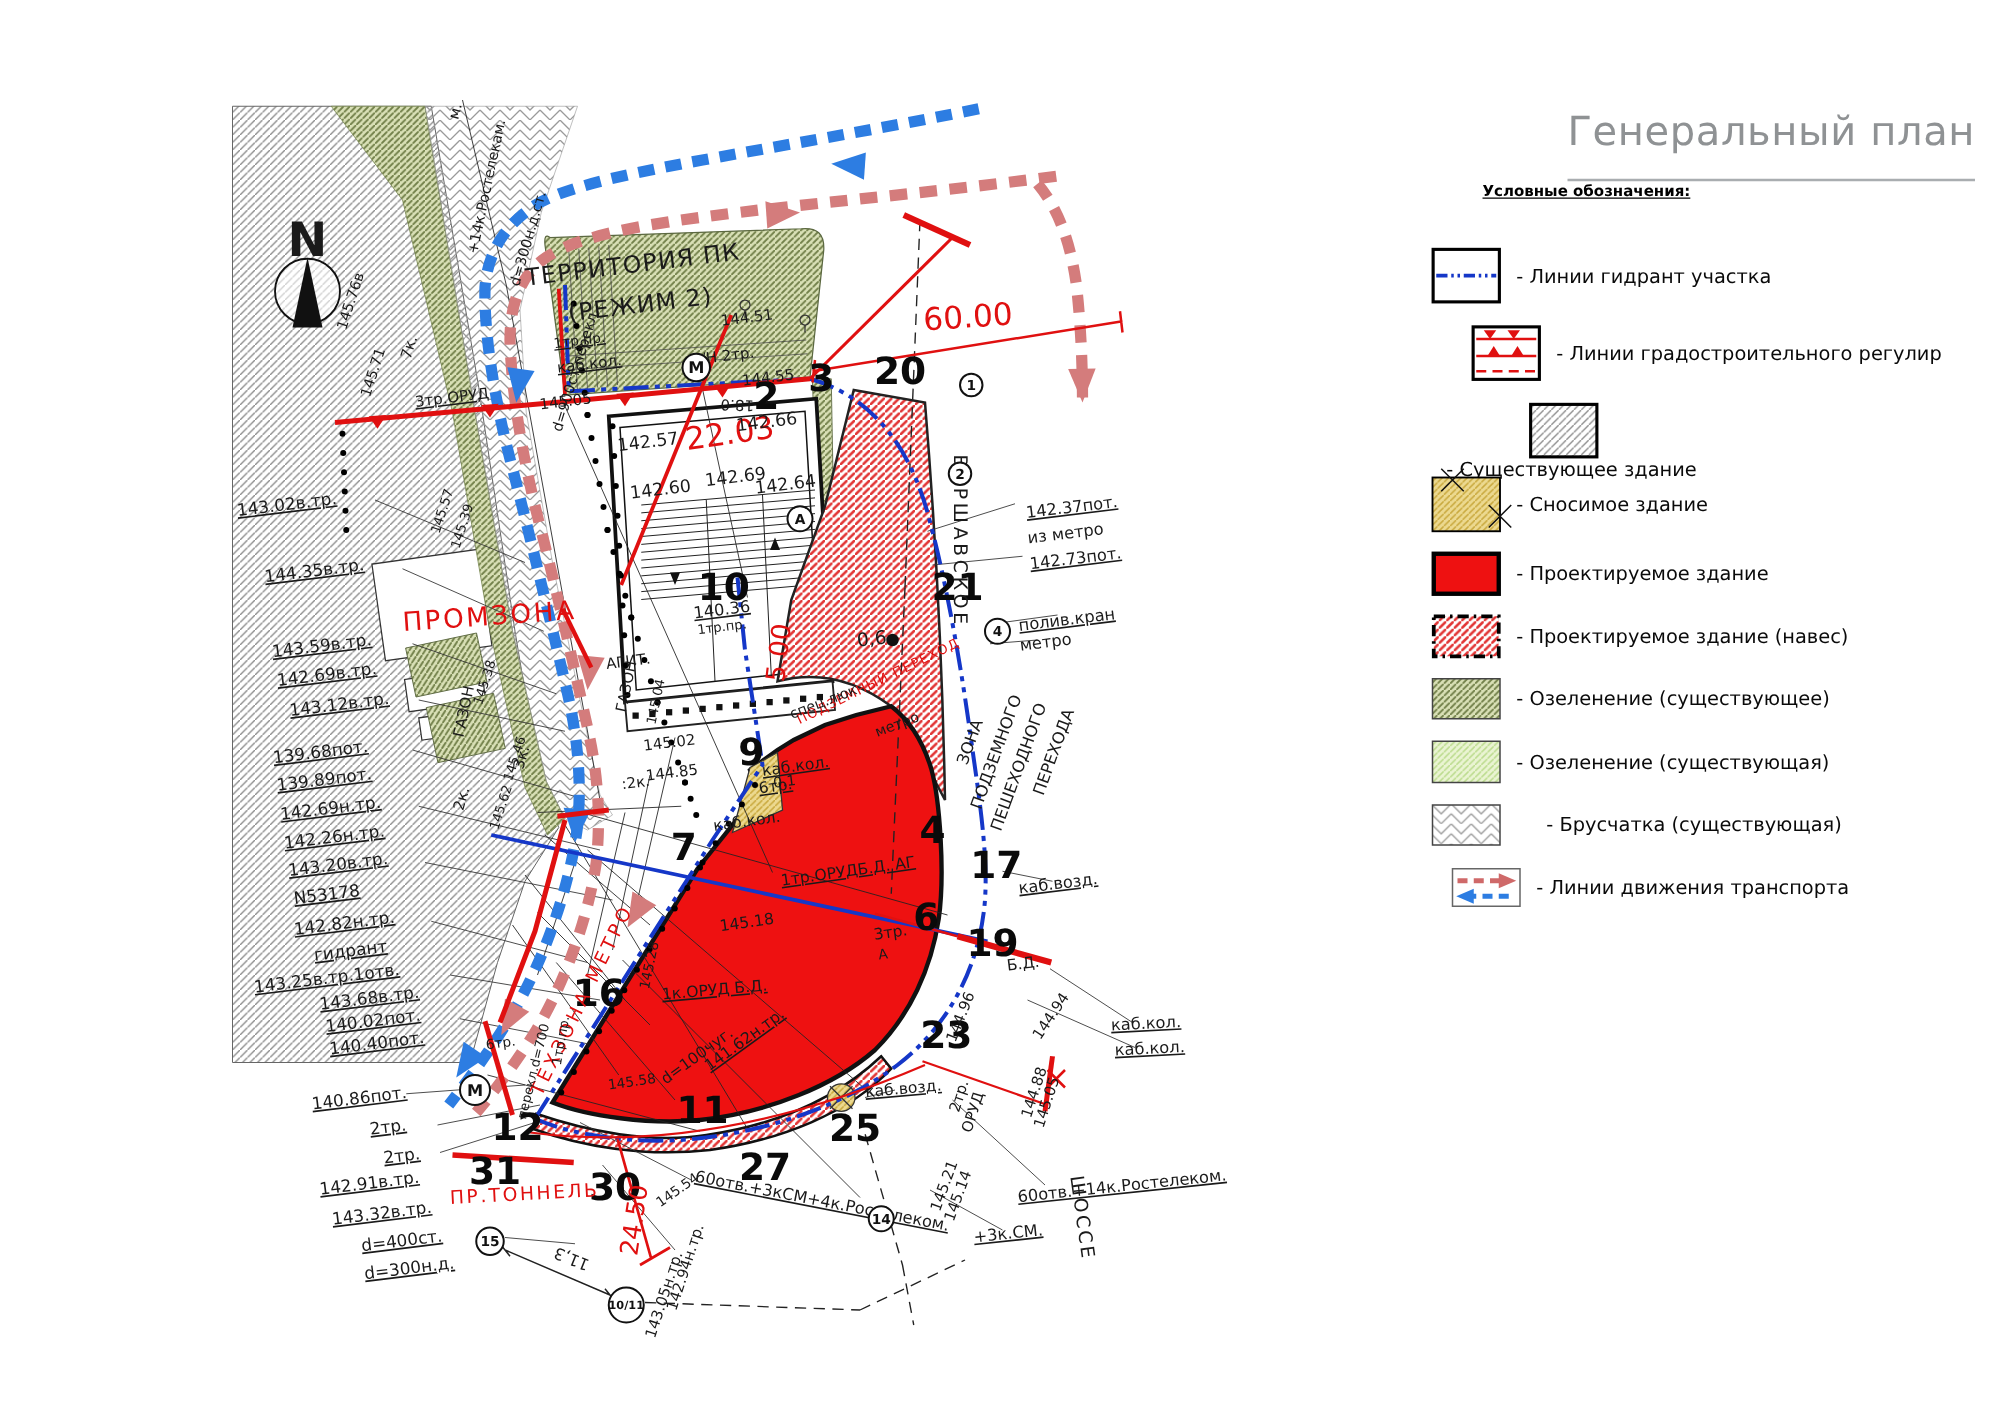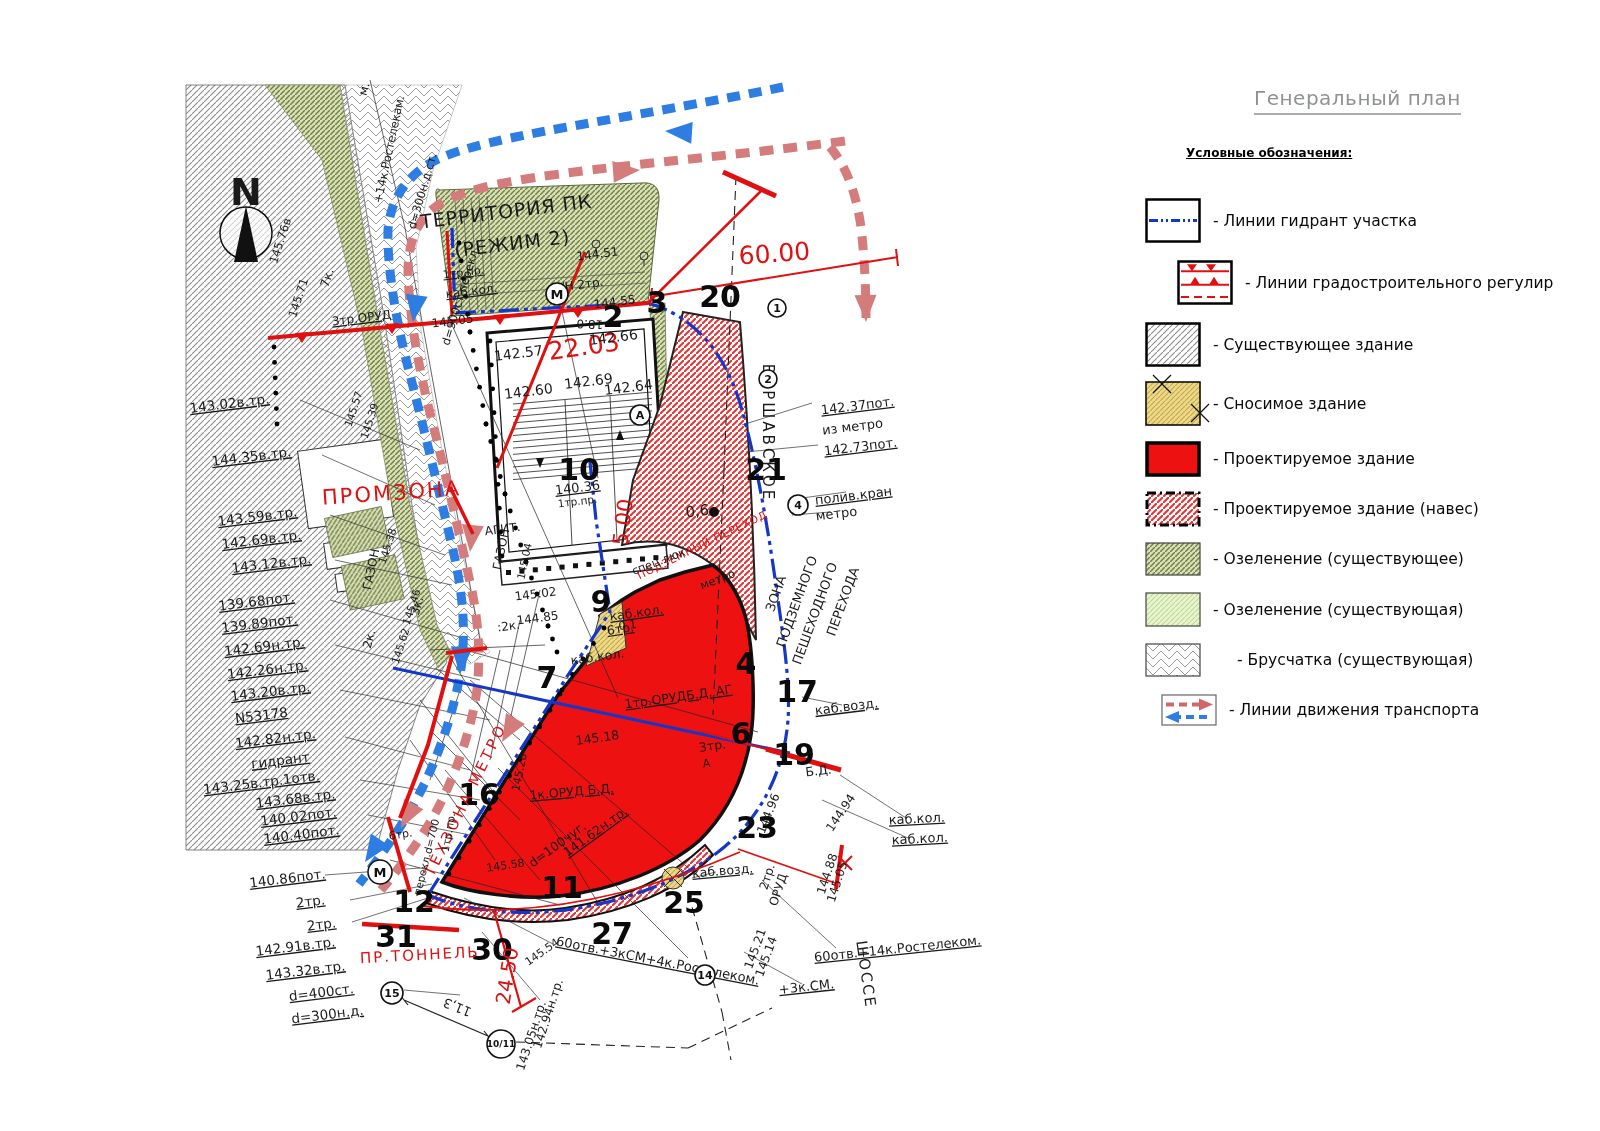--- a/index.html
+++ b/index.html
@@ -1,21 +1,21 @@
 <!DOCTYPE html>
 <html><head>
 <meta charset="utf-8">
 <style>
   html,body{margin:0;padding:0;background:#fff;}
   .stage{position:relative;width:1600px;height:1131px;background:#fff;overflow:hidden;
          font-family:"DejaVu Sans",sans-serif;}
   svg.map{position:absolute;left:0;top:0;}
   .panel{position:absolute;left:0;top:0;width:1600px;height:1131px;pointer-events:none;}
-  .title{position:absolute;left:1254px;top:86px;font-size:20px;color:#8f9294;
-         letter-spacing:.5px;border-bottom:2px solid #a9adb0;padding-bottom:3px;
+  .title{position:absolute;left:1254px;top:86px;font-size:32px;color:#8f9294;
+         letter-spacing:.5px;border-bottom:2px solid #a9adb0;padding-bottom:19px;
          font-family:"DejaVu Sans",sans-serif;}
   .legend-heading{position:absolute;left:1186px;top:146px;font-size:12px;font-weight:bold;
          color:#000;text-decoration:underline;}
   .legend-row{position:absolute;left:1145px;display:flex;align-items:center;}
   .legend-row .lab{margin-left:12px;font-size:15.5px;color:#0a0a0a;white-space:nowrap;}
   .sw{flex:0 0 auto;}
 </style>
 </head>
 <body>
 
@@ -434,21 +434,21 @@
             <line x1="4" y1="11.25" x2="52" y2="11.25" stroke="#e01010" stroke-width="2"></line>
             <polygon points="15,11.25 10,4.25 20,4.25" fill="#e01010"></polygon>
             <polygon points="34,11.25 29,4.25 39,4.25" fill="#e01010"></polygon>
             <line x1="4" y1="24.750000000000004" x2="52" y2="24.750000000000004" stroke="#e01010" stroke-width="2"></line>
             <polygon points="18,16.750000000000004 13,24.750000000000004 23,24.750000000000004" fill="#e01010"></polygon>
             <polygon points="37,16.750000000000004 32,24.750000000000004 42,24.750000000000004" fill="#e01010"></polygon>
             <line x1="4" y1="36.9" x2="52" y2="36.9" stroke="#e01010" stroke-width="2" stroke-dasharray="8 5"></line>
           </svg>
           <span class="lab">- Линии градостроительного регулир</span>
         </div>
-        <div class="legend-row" style="top: 322px; height: 45px;">
+        <div class="legend-row" style="top: 322px; height: 45px; flex-direction: column;">
           <svg class="sw" width="56" height="45" viewBox="0 0 56 45" style="overflow:visible">
             <rect x="1.5" y="1.5" width="53" height="42" fill="url(#hatchGray)" stroke="#000" stroke-width="2.5"></rect>
           </svg>
           <span class="lab">- Существующее здание</span>
         </div>
         <div class="legend-row" style="top: 381px; height: 45px;">
           <svg class="sw" width="56" height="45" viewBox="0 0 56 45" style="overflow:visible">
             <rect x="1" y="1" width="54" height="43" fill="url(#hatchYellow)" stroke="#000" stroke-width="1.5"></rect>
             <path d="M8,-6 L26,12 M26,-6 L8,12 M46,23 L64,41 M64,23 L46,41" stroke="#111" stroke-width="1.2" fill="none"></path>
           </svg>

